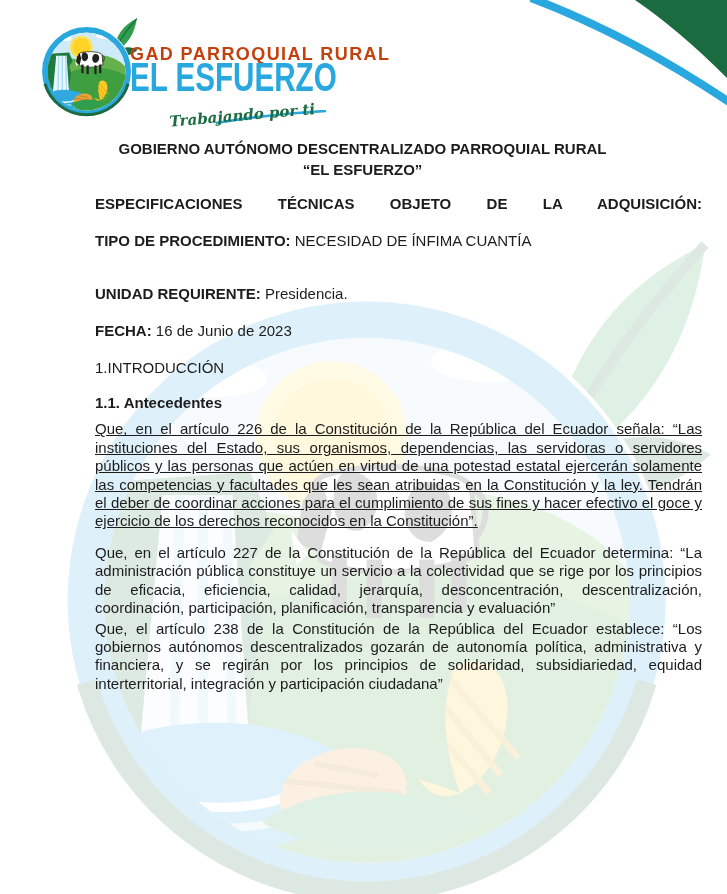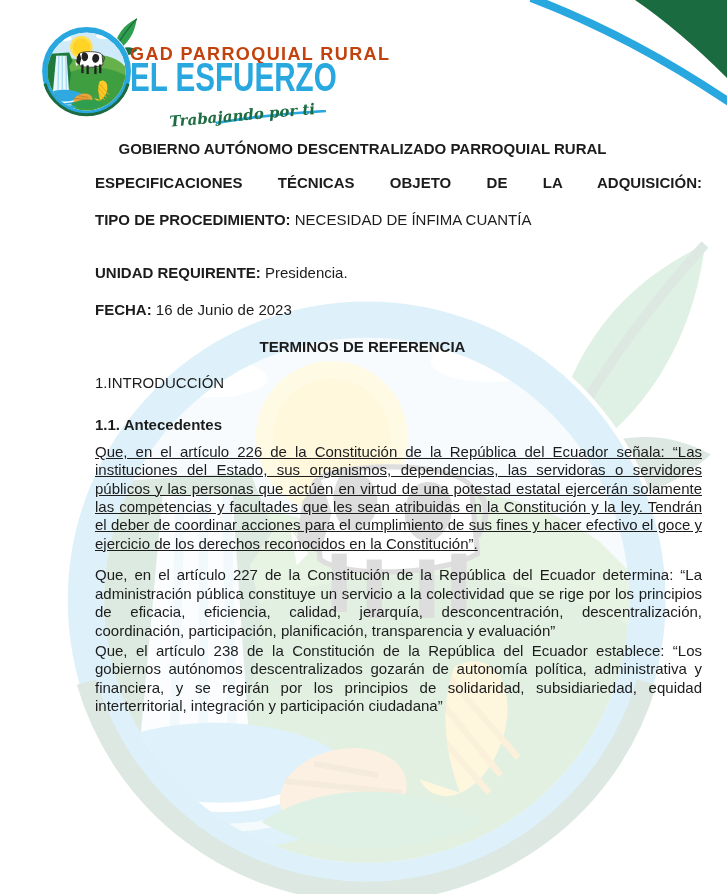--- a/index.html
+++ b/index.html
@@ -37,21 +37,21 @@
   .content { position:absolute; left:95px; top:138px; width:607px; font-size:15px; line-height:18.4px; }
   .doc-title { width:535px; text-align:center; font-weight:bold; line-height:21px; }
   .spec { margin-top:15px; }
   .spec-label { font-weight:bold; text-align:justify; text-align-last:justify; }
   .spec-body { font-size:14px; text-align:justify; }
   .field { margin-top:19px; }
   .field.first { margin-top:34px; }
   .field b { font-weight:bold; }
   .section-heading { margin-top:18px; width:535px; text-align:center; font-weight:bold; }
   .h1 { margin-top:18px; font-weight:normal; }
-  .h2 { margin-top:24px; font-weight:bold; }
+  .h2 { margin-top:17px; font-weight:bold; }
   .para { margin:0; margin-top:13px; text-align:justify; }
   .para.p1 { margin-top:8px;text-decoration:underline; }
   .para.p3 { margin-top:2px; }
   .defs { position:absolute; width:0; height:0; overflow:hidden; }
 </style>
 </head>
 <body>
 
 <svg class="defs" aria-hidden="true">
   <symbol id="emblem" viewBox="0 0 120 120">
@@ -124,33 +124,33 @@
         <path d="M2 13 Q 55 4 112 1" stroke="#29a8e0" stroke-width="2.6" fill="none"></path>
       </svg>
       <div class="brand-slogan">Trabajando por ti</div>
     </div>
   </header>
 
   <main class="content">
 
     <div class="doc-title">
       <div>GOBIERNO AUTÓNOMO DESCENTRALIZADO PARROQUIAL RURAL</div>
+      <div>“EL ESFUERZO”</div>
     </div>
 
     <div class="spec">
       <div class="spec-label">ESPECIFICACIONES TÉCNICAS OBJETO DE LA ADQUISICIÓN:</div>
     </div>
 
     <div class="field"><b>TIPO DE PROCEDIMIENTO:</b> <span>NECESIDAD DE ÍNFIMA CUANTÍA</span></div>
 
     <div class="field first"><b>UNIDAD REQUIRENTE:</b> <span>Presidencia.</span></div>
 
     <div class="field"><b>FECHA:</b> <span>16 de Junio de 2023</span></div>
 
-    <div class="section-heading">TERMINOS DE REFERENCIA</div>
 
     <div class="h1">1.INTRODUCCIÓN</div>
 
     <div class="h2">1.1. Antecedentes</div>
 
     <p class="para p1">Que, en el artículo 226 de la Constitución de la República del Ecuador señala: “Las instituciones del Estado, sus organismos, dependencias, las servidoras o servidores públicos y las personas que actúen en virtud de una potestad estatal ejercerán solamente las competencias y facultades que les sean atribuidas en la Constitución y la ley. Tendrán el deber de coordinar acciones para el cumplimiento de sus fines y hacer efectivo el goce y ejercicio de los derechos reconocidos en la Constitución”.</p>
 
     <p class="para p2">Que, en el artículo 227 de la Constitución de la República del Ecuador determina: “La administración pública constituye un servicio a la colectividad que se rige por los principios de eficacia, eficiencia, calidad, jerarquía, desconcentración, descentralización, coordinación, participación, planificación, transparencia y evaluación”</p>
 
     <p class="para p3">Que, el artículo 238 de la Constitución de la República del Ecuador establece: “Los gobiernos autónomos descentralizados gozarán de autonomía política, administrativa y financiera, y se regirán por los principios de solidaridad, subsidiariedad, equidad interterritorial, integración y participación ciudadana”</p>

